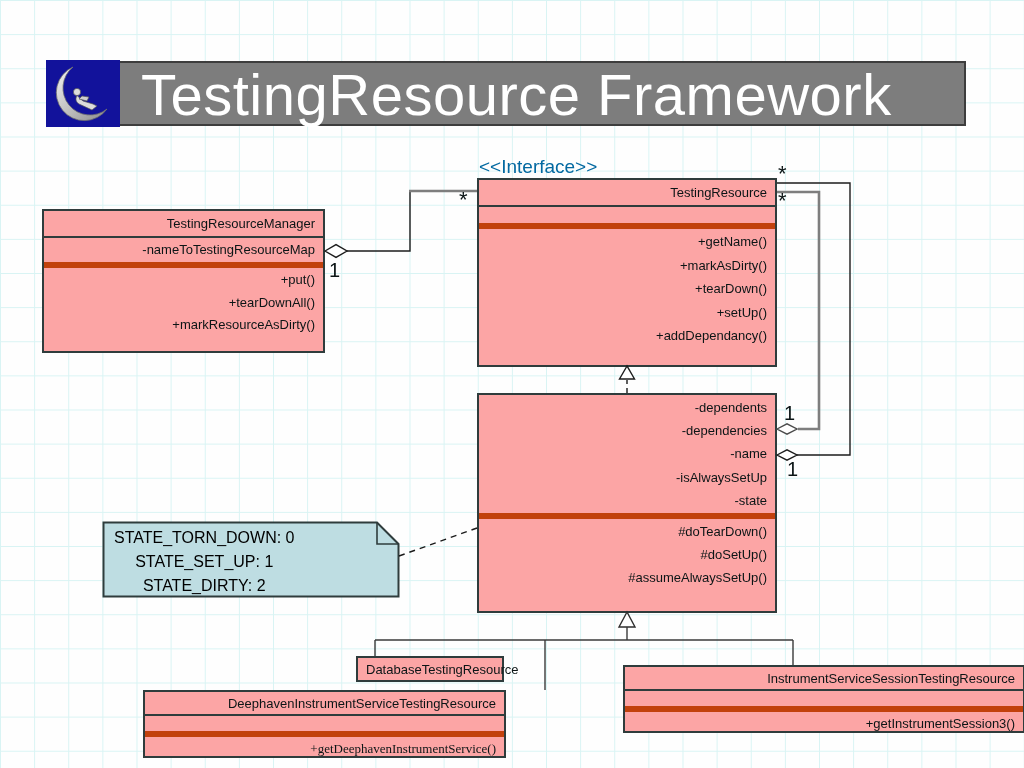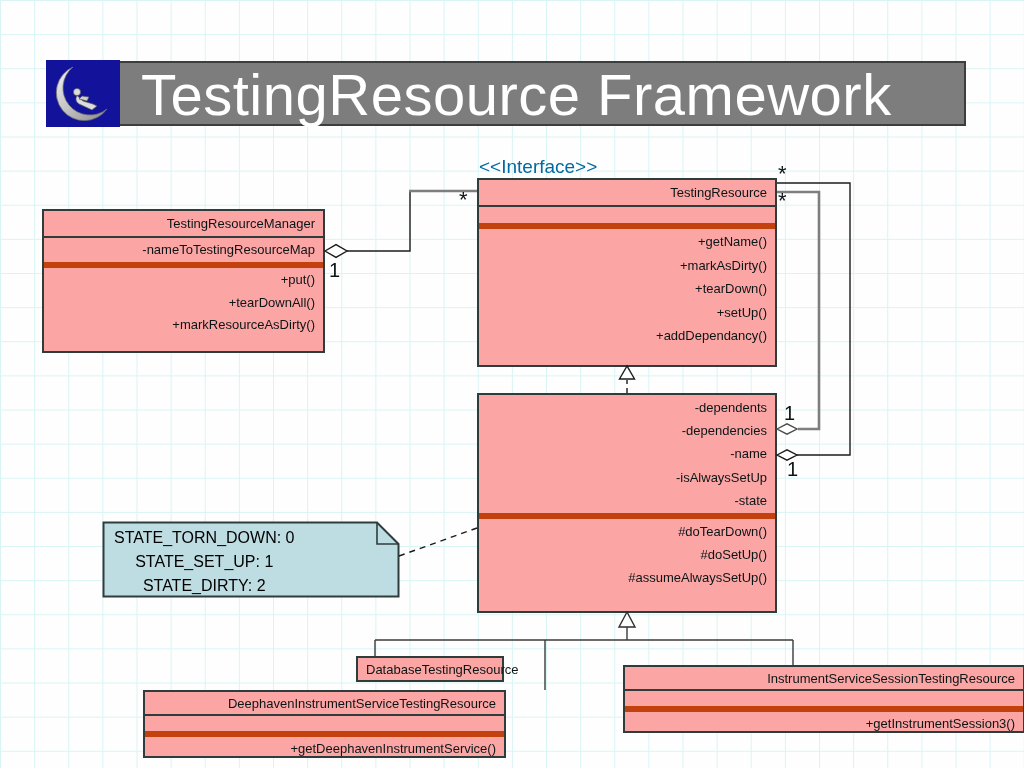--- a/index.html
+++ b/index.html
@@ -40,21 +40,21 @@
   #box-testing-resource{left:477px;top:178px;width:300px;height:189px;}
   #box-testing-resource .row{line-height:23.6px;}
   #box-testing-resource .attrs-empty{height:14px;}
   #box-base{left:477px;top:393px;width:300px;height:220px;}
   #box-base .row{line-height:23.2px;}
   #box-database{left:356px;top:656px;width:148px;height:26px;}
   #box-database .hdr{border-bottom:none;line-height:21px;}
   #box-deephaven{left:143px;top:690px;width:363px;height:68px;}
   #box-deephaven .hdr{line-height:21px;}
   #box-deephaven .attrs-empty{height:13px;}
-  #box-deephaven .row{line-height:21px;}
+  #box-deephaven .row{line-height:21px;font-family:Liberation Serif, serif;}
   #box-instrument{left:588px;top:665px;width:402px;height:68px;margin-left:35px;}
   #box-instrument .hdr{line-height:21px;}
   #box-instrument .attrs-empty{height:13px;}
   #box-instrument .row{line-height:21px;}
 
   .stereotype{
     position:absolute;left:479px;top:156px;font-size:19px;color:#0369a1;z-index:6;white-space:nowrap;
   }
 
   

